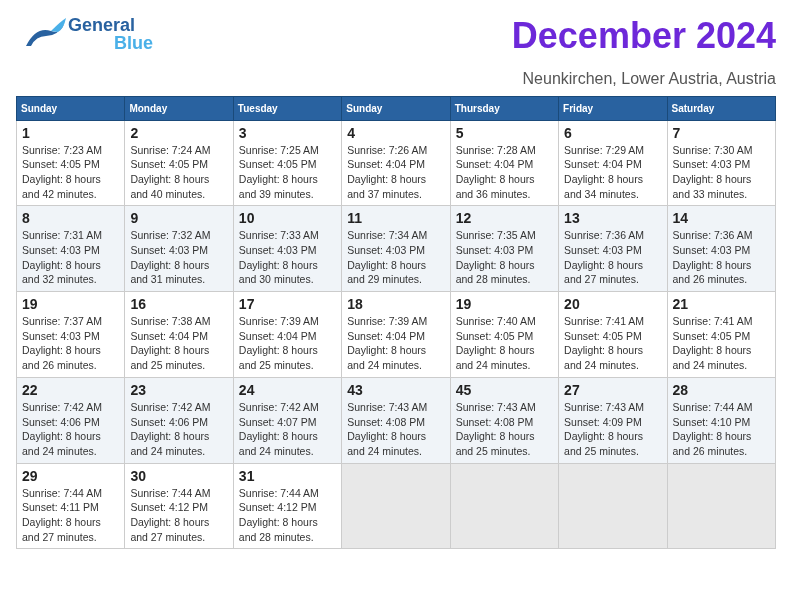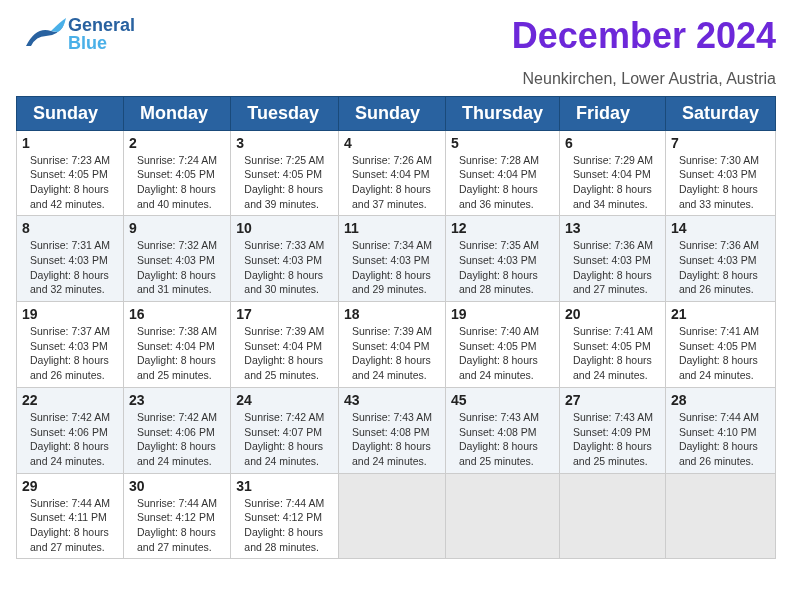--- a/index.html
+++ b/index.html
@@ -31,22 +31,22 @@
       margin-top: 14px;
     }
     .calendar {
       width: 100%;
       border-collapse: collapse;
       font-size: 11px;
     }
     .calendar th {
       background: #2962a0;
       color: #fff;
-      padding: 6px 16px;
-      font-size: 18px;
+      padding: 6px 4px;
+      font-size: 10px;
       font-weight: bold;
       text-align: left;
       border: 1px solid #1a4a7a;
     }
     .calendar td {
       vertical-align: top;
       padding: 4px 5px;
       border: 1px solid #ccc;
       width: 108px;
       min-height: 70px;
@@ -62,21 +62,20 @@
       font-size: 14px;
       font-weight: bold;
       color: #222;
       display: block;
       margin-bottom: 2px;
     }
     .day-info {
       font-size: 10.5px;
       color: #333;
       line-height: 1.4;
-      margin-left: 8px;
     }
     .empty-cell {
       background: #e8e8e8 !important;
     }
     .logo-container {
       display: flex;
       align-items: flex-start;
     }
     .logo-icon {
       width: 50px;
@@ -90,20 +89,21 @@
     }
     .logo-general {
       font-size: 18px;
       font-weight: bold;
       color: #2962a0;
     }
     .logo-blue {
       font-size: 18px;
       font-weight: bold;
       color: #4ab0e8;
+      margin-left: 46px;
     }
   </style>
 </head>
 <body>
 
 <div class="header">
   <div class="logo-container">
     <svg class="logo-icon" viewBox="0 0 50 40" xmlns="http://www.w3.org/2000/svg">
       <path d="M10,30 Q20,10 35,15 Q45,18 48,8 Q42,20 30,20 Q20,20 15,30 Z" fill="#2962a0"></path>
       <path d="M35,15 Q45,5 50,2 Q48,12 42,16 Z" fill="#4ab0e8"></path>

